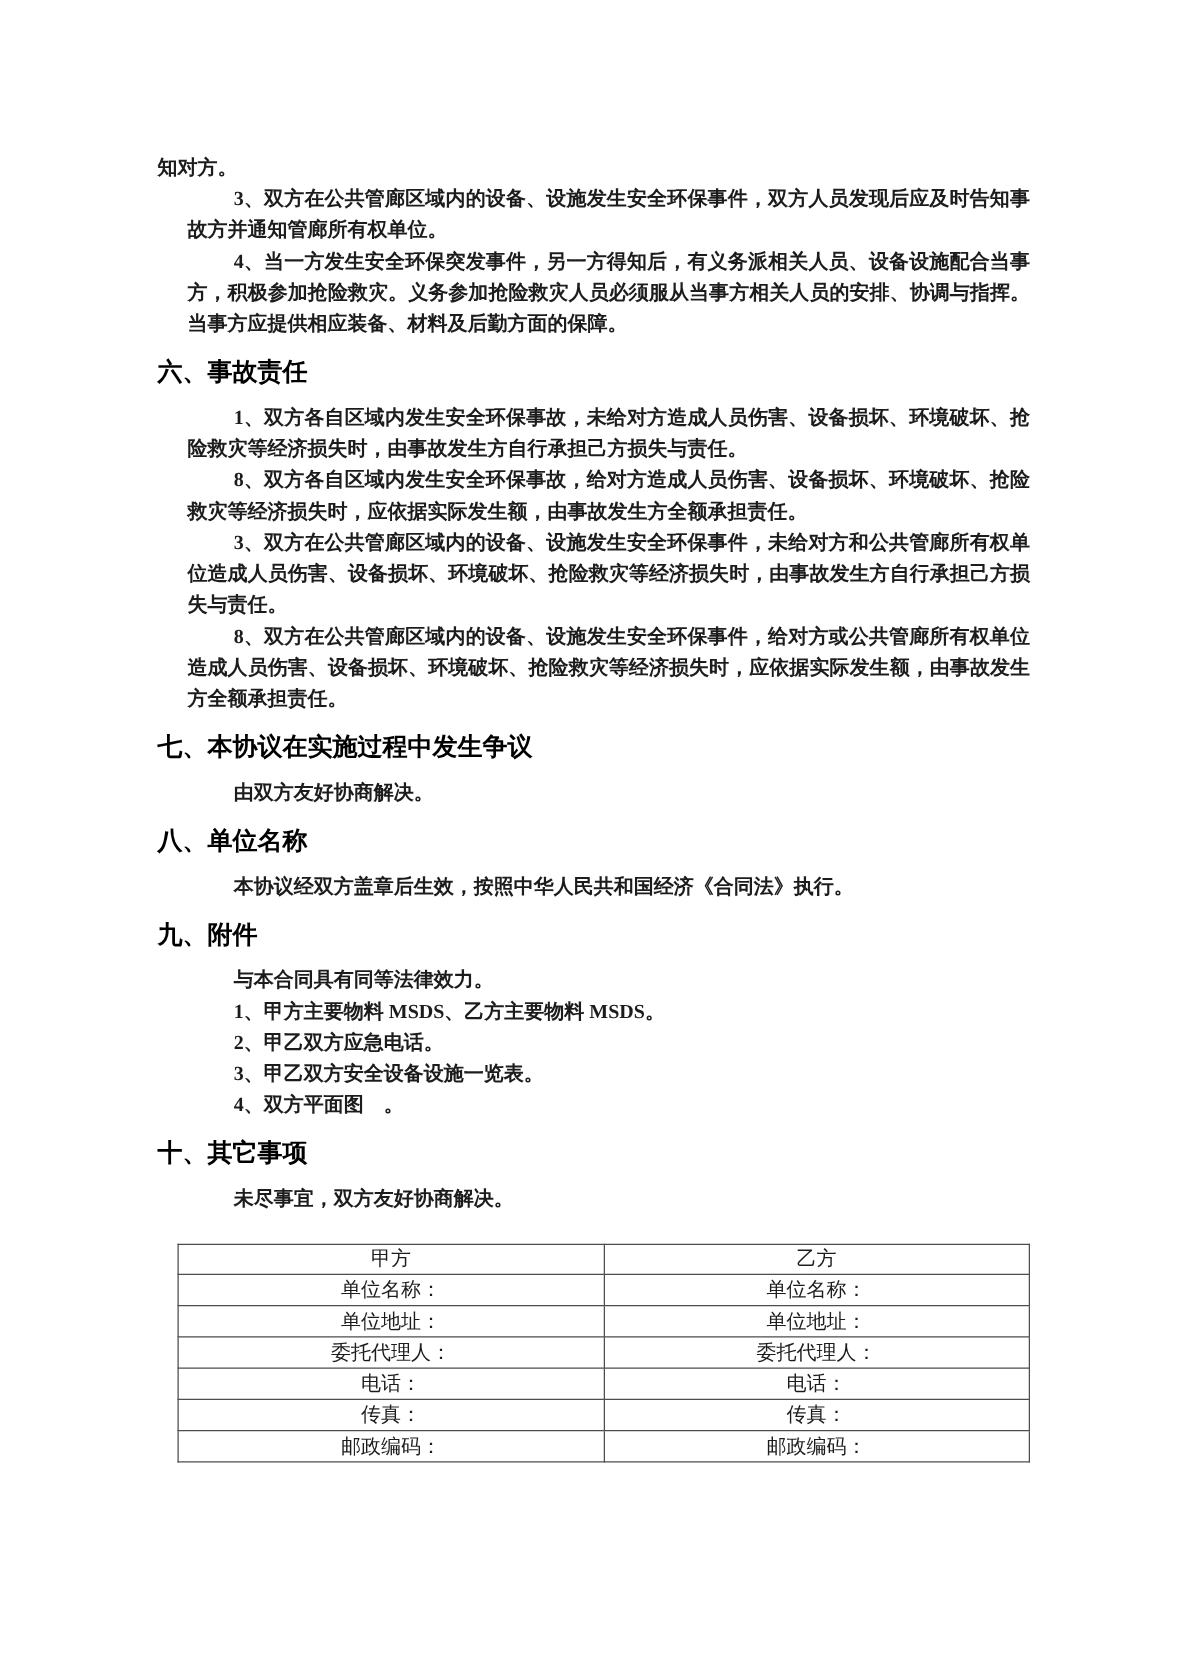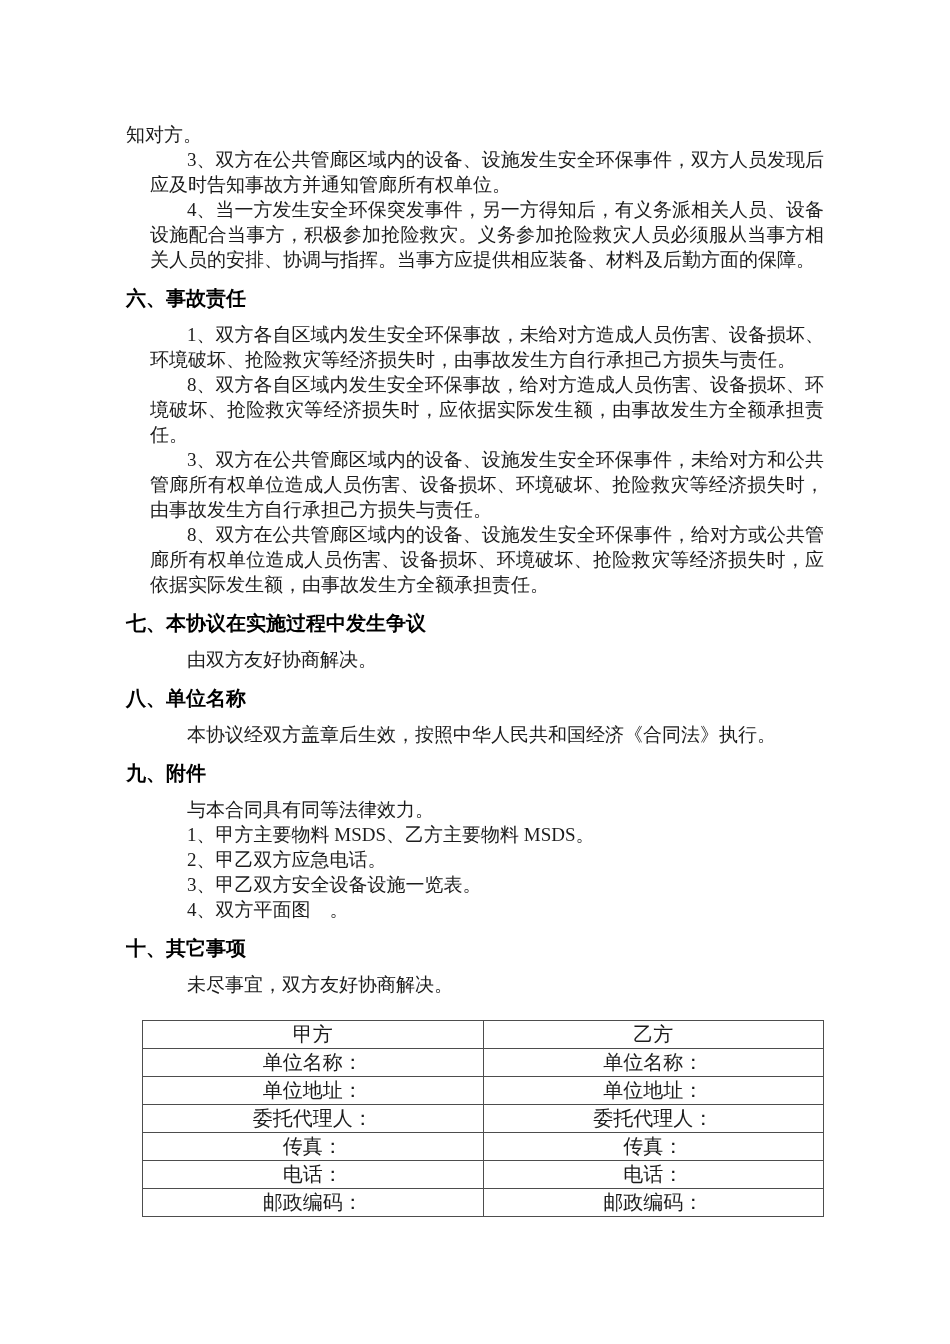--- a/index.html
+++ b/index.html
@@ -13,25 +13,26 @@
     height: 1344px;
     box-sizing: border-box;
     background: #ffffff;
     padding: 122px 126px 40px 126px;
     overflow: hidden;
     font-family: "Liberation Serif", "DejaVu Serif", serif;
     color: #1c1c1c;
   }
   .para {
     margin: 0;
-    font-size: 19px;
+    font-size: 16px;
     line-height: 25px;
     text-align: justify;
     font-family: "Liberation Serif", "DejaVu Serif", serif;
     color: #1c1c1c;
+    font-weight: bold;
   }
   .para.indent {
     text-indent: 37px;
     margin-left: 24px;
   }
   .para.noindent {
     text-indent: 0;
   }
   .heading {
     margin: 7px 0 5px 0;
@@ -45,21 +46,21 @@
   table.parties {
     border-collapse: collapse;
     table-layout: fixed;
     width: 682px;
     margin: 23px 0 0 16px;
   }
   table.parties th,
   table.parties td {
     border: 1px solid #4d4d4d;
     font-family: "Liberation Serif", "DejaVu Serif", serif;
-    font-size: 20px;
+    font-size: 16px;
     font-weight: normal;
     color: #1c1c1c;
     padding: 0 8px;
     box-sizing: border-box;
     overflow: hidden;
     white-space: nowrap;
   }
   table.parties th {
     height: 24px;
     text-align: center;
@@ -116,26 +117,26 @@
       </tr>
       <tr>
         <td>单位地址：</td>
         <td>单位地址：</td>
       </tr>
       <tr>
         <td>委托代理人：</td>
         <td>委托代理人：</td>
       </tr>
       <tr>
+        <td>电话：</td>
+        <td>电话：</td>
+      </tr>
+      <tr>
         <td>传真：</td>
         <td>传真：</td>
-      </tr>
-      <tr>
-        <td>电话：</td>
-        <td>电话：</td>
       </tr>
       <tr>
         <td>邮政编码：</td>
         <td>邮政编码：</td>
       </tr>
     </tbody>
   </table>
 
 </div>
 

